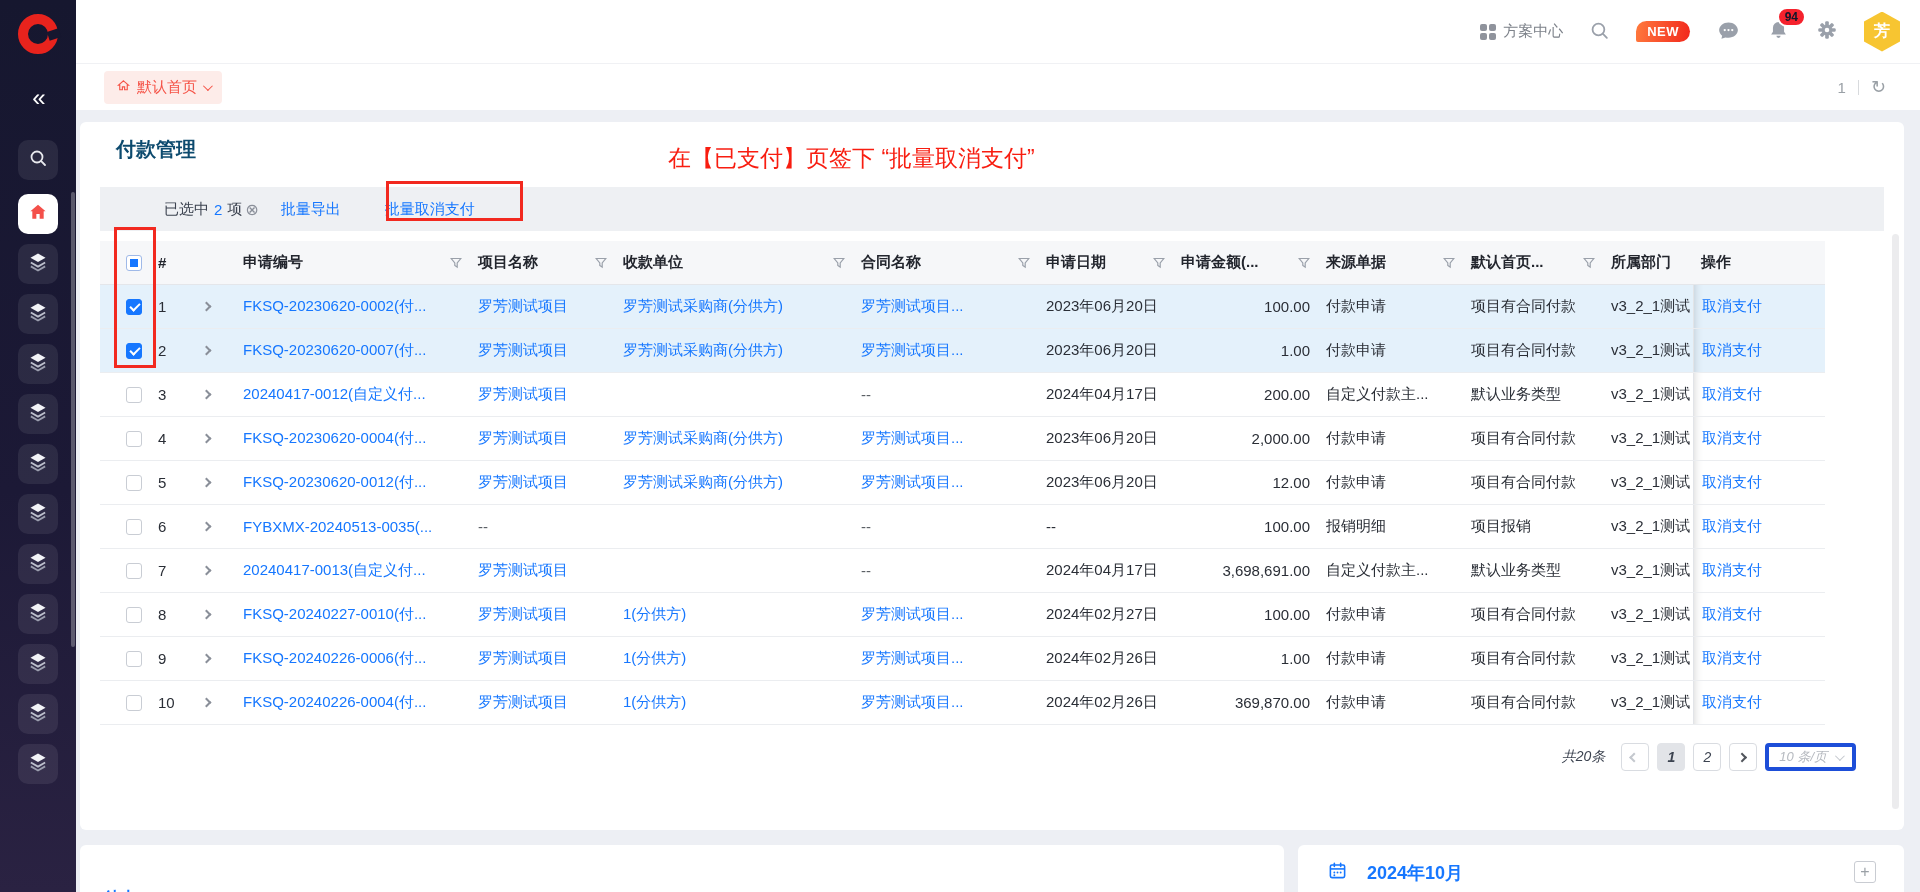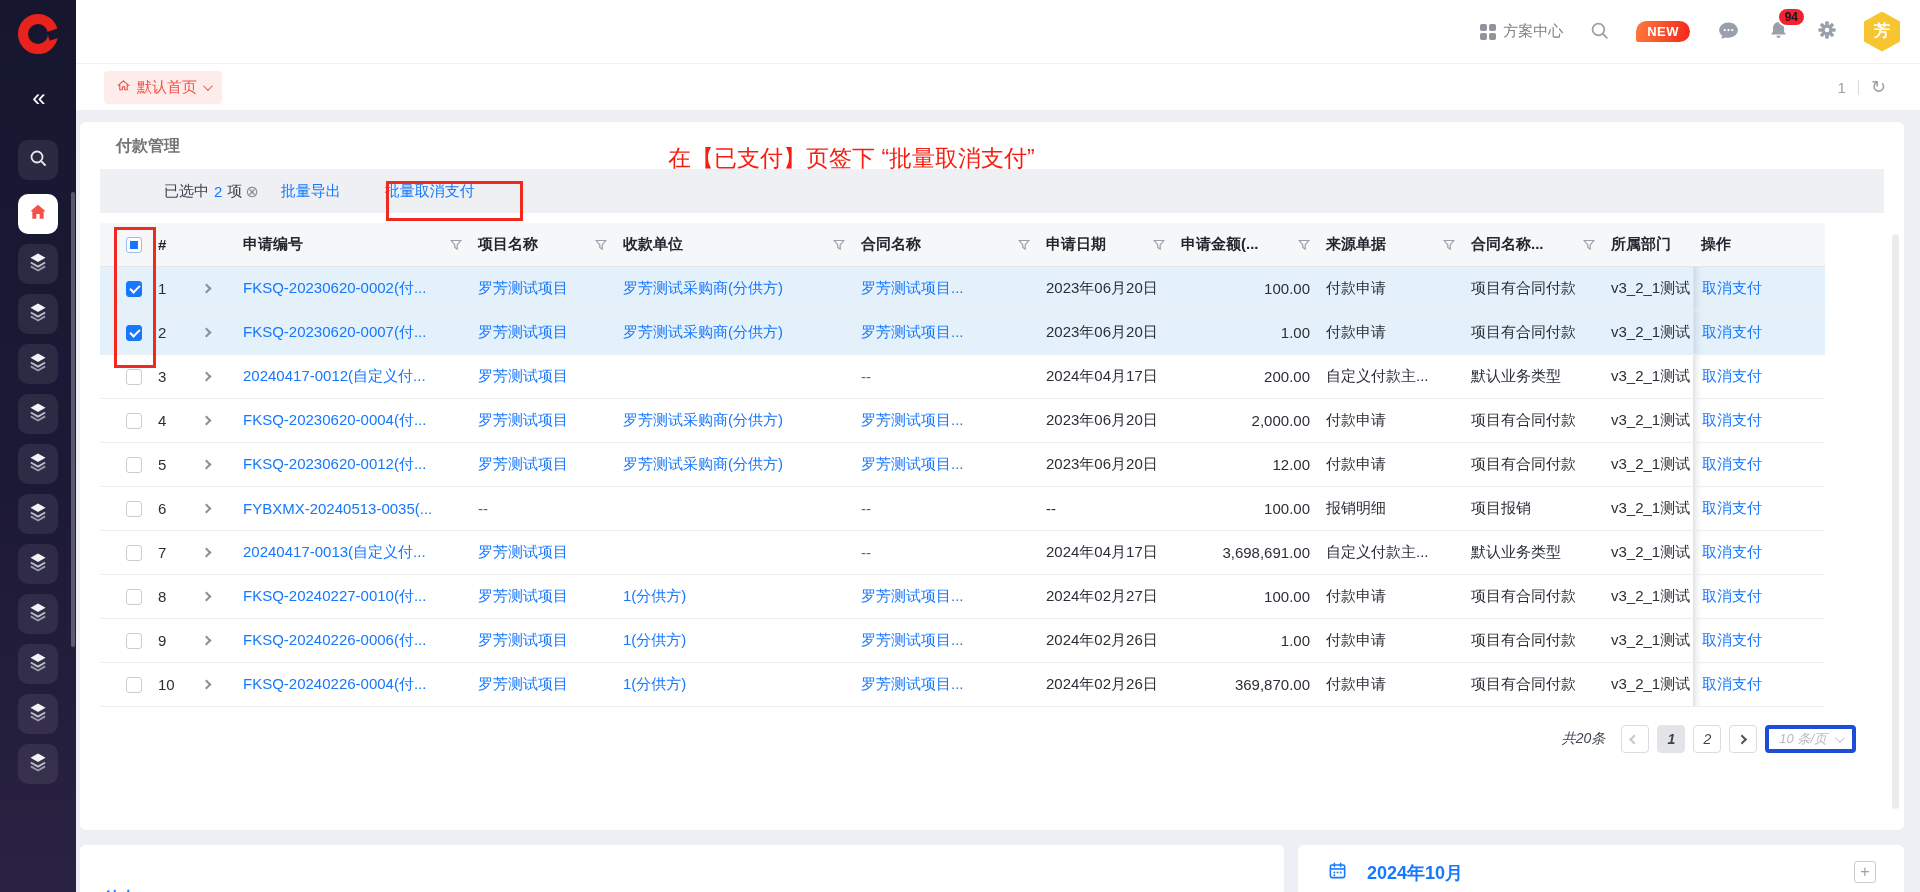--- a/index.html
+++ b/index.html
@@ -46,27 +46,27 @@
   .home-tab { display:inline-flex; align-items:center; gap:6px; background:#fdece9; color:#f55347;
     font-size:15px; padding:7px 12px; border-radius:4px; cursor:pointer; }
   .chev { display:inline-block; width:7px; height:7px; border:solid #f55347; border-width:0 1.5px 1.5px 0; transform:rotate(45deg) translateY(-2px); }
   .crumb-right { display:flex; align-items:center; gap:12px; color:#9aa0a6; font-size:15px; }
   .crumb-right .vdiv { width:1px; height:15px; background:#d8dadd; }
   .refresh-glyph { font-size:18px; line-height:16px; cursor:pointer; }
 
   
   .card { position:absolute; background:#fff; border-radius:6px; }
   .main-card { left:80px; top:122px; width:1824px; height:708px; padding:0 20px; }
-  .panel-title { color:#737373; font-size:16px; font-weight:bold; padding-top:14px; margin-left:16px; }
+  .panel-title { color:#0c4a6e; font-size:20px; font-weight:bold; padding-top:14px; margin-left:16px; }
   .anno-text { position:absolute; left:588px; top:21px; color:#f81d10; font-size:23px; font-weight:500; white-space:nowrap; z-index:9; }
   .anno-box { position:absolute; border:3px solid #f2291f; z-index:9; pointer-events:none; }
   .anno-box.btn-box { left:306px; top:59px; width:137px; height:40px; }
   .anno-box.cb-box { left:34px; top:105px; width:42px; height:141px; }
 
-  .toolbar { margin-top:12px; height:44px; background:#eef0f3; display:flex; align-items:center;
+  .toolbar { margin-top:24px; height:44px; background:#eef0f3; display:flex; align-items:center;
     padding-left:64px; font-size:15px; color:#3c4350; }
   .toolbar .cnt { color:#1677ff; margin:0 5px; }
   .deselect-glyph { color:#8a8f99; font-size:16px; margin-left:3px; cursor:pointer; }
   .tb-link { color:#1677ff; cursor:pointer; }
   .lnk-export { margin-left:22px; }
   .lnk-cancel { margin-left:44px; }
 
   
   .tablewrap { margin-top:10px; width:1725px; font-size:15px; }
   .trow { display:flex; align-items:center; height:44px; border-bottom:1px solid #ebedf0; background:#fff; }
@@ -351,21 +351,21 @@
             <path d="M1.2 1.5h9.6L7.2 6v4.1L4.8 8.4V6z" fill="none" stroke="#9aa0aa" stroke-width="1.2"></path>
           </svg>
       </div>
       <div class="td th-flex col-source">
         <span>来源单据</span>
         <svg class="funnel" width="12" height="12" viewBox="0 0 12 12">
             <path d="M1.2 1.5h9.6L7.2 6v4.1L4.8 8.4V6z" fill="none" stroke="#9aa0aa" stroke-width="1.2"></path>
           </svg>
       </div>
       <div class="td th-flex col-stype">
-        <span>合同名称...</span>
+        <span>默认首页...</span>
         <svg class="funnel" width="12" height="12" viewBox="0 0 12 12">
             <path d="M1.2 1.5h9.6L7.2 6v4.1L4.8 8.4V6z" fill="none" stroke="#9aa0aa" stroke-width="1.2"></path>
           </svg>
       </div>
       <div class="td col-dept">所属部门</div>
       <div class="td col-action" style="border-left:none;box-shadow:none;">操作</div>
     </div>
     <div id="tbody">
         <div class="trow sel">
     <div class="td col-cb">

